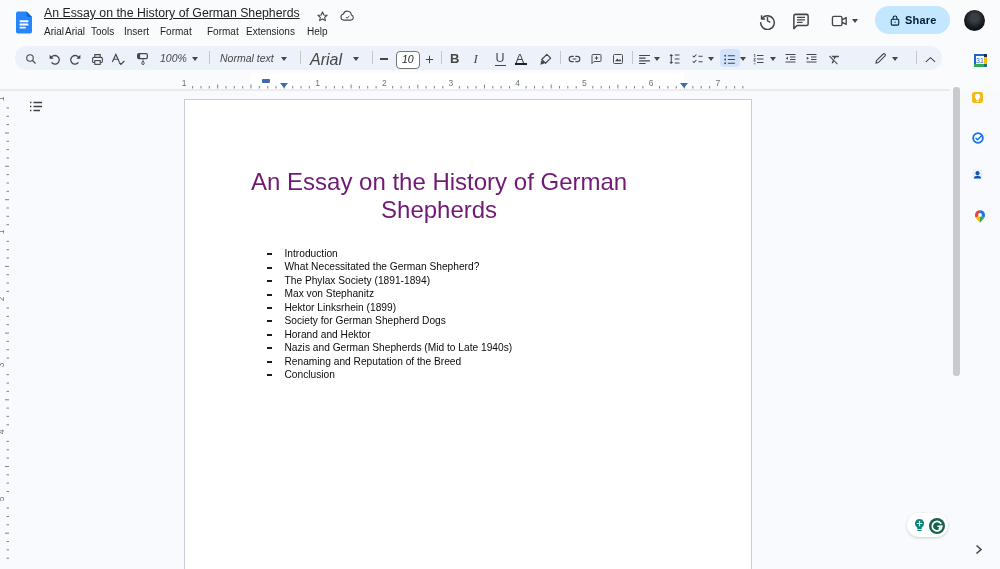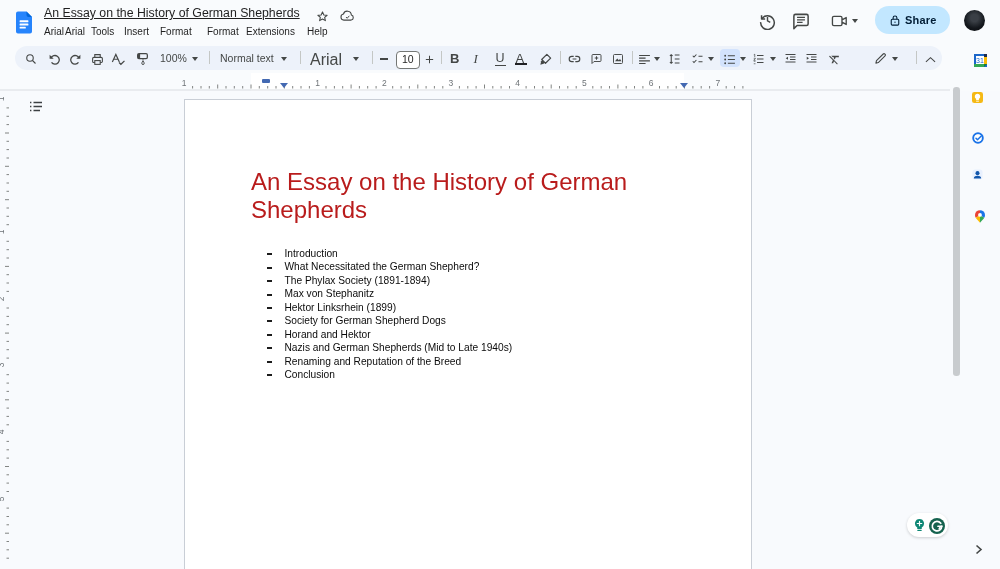--- a/index.html
+++ b/index.html
@@ -7,33 +7,33 @@
        font-family:"Liberation Sans",sans-serif;background:#f9fbfd;}
   .abs{position:absolute;}
   svg{display:block;}
   .ic{position:absolute;color:#444746;}
   
   #title{left:44px;top:6px;font-size:12.3px;color:#1f1f1f;letter-spacing:0;text-decoration:underline;}
   .mi{position:absolute;top:26px;font-size:10px;color:#1f1f1f;}
   
   #tbar{left:14.5px;top:45.5px;width:927px;height:24.5px;background:#edf2fa;border-radius:12.5px;}
   .tsep{position:absolute;top:50.5px;width:1px;height:13.5px;background:#c4c7c5;}
-  .ttxt{position:absolute;font-size:10.5px;color:#444746;top:51.8px;}
+  .ttxt{position:absolute;font-size:10.5px;color:#444746;top:51.8px;font-style:italic;}
   .caret{position:absolute;width:0;height:0;border-left:3.2px solid transparent;
          border-right:3.2px solid transparent;border-top:4px solid #444746;top:57px;}
   
   #hruler{left:0;top:73px;width:1000px;height:18px;background:#f9fbfd;}
   #hrulerc{left:251px;top:73px;width:433px;height:18px;background:#ffffff;}
   .rnum{position:absolute;top:78px;font-size:8.5px;color:#6e7377;}
   .vnum{position:absolute;left:-1px;font-size:8.5px;color:#6e7377;transform:rotate(-90deg);}
   
   #canvas{left:0;top:91px;width:1000px;height:478px;background:#f8fafd;}
   #page{left:184px;top:99px;width:566px;height:470px;background:#fff;
         border:1px solid #c9ced6;border-bottom:none;}
-  #doctitle{left:251px;top:167.5px;font-size:24px;line-height:28.5px;color:#b91c1c;}
+  #doctitle{left:251px;top:167.5px;font-size:24px;line-height:28.5px;color:#701a75;text-align:center;}
   #list{left:284.5px;top:247px;font-size:10.2px;line-height:13.43px;color:#0b0b0b;}
   .dash{position:absolute;left:266.5px;width:5.2px;height:1.7px;background:#1c1c1c;}
 </style>
 </head>
 <body>
 
 <svg class="abs" style="left:15px;top:11px" width="18" height="23" viewBox="0 0 18 23">
   <path d="M1 2.5 A2 2 0 0 1 3 0.5 H11.5 L17 6 V20.5 A2 2 0 0 1 15 22.5 H3 A2 2 0 0 1 1 20.5 Z" fill="#2684fc"></path>
   <path d="M11.5 0.5 L17 6 H13.5 A2 2 0 0 1 11.5 4 Z" fill="#0066da"></path>
   <rect x="4.6" y="9.3" width="8.8" height="1.9" rx="0.5" fill="#fff"></rect>

